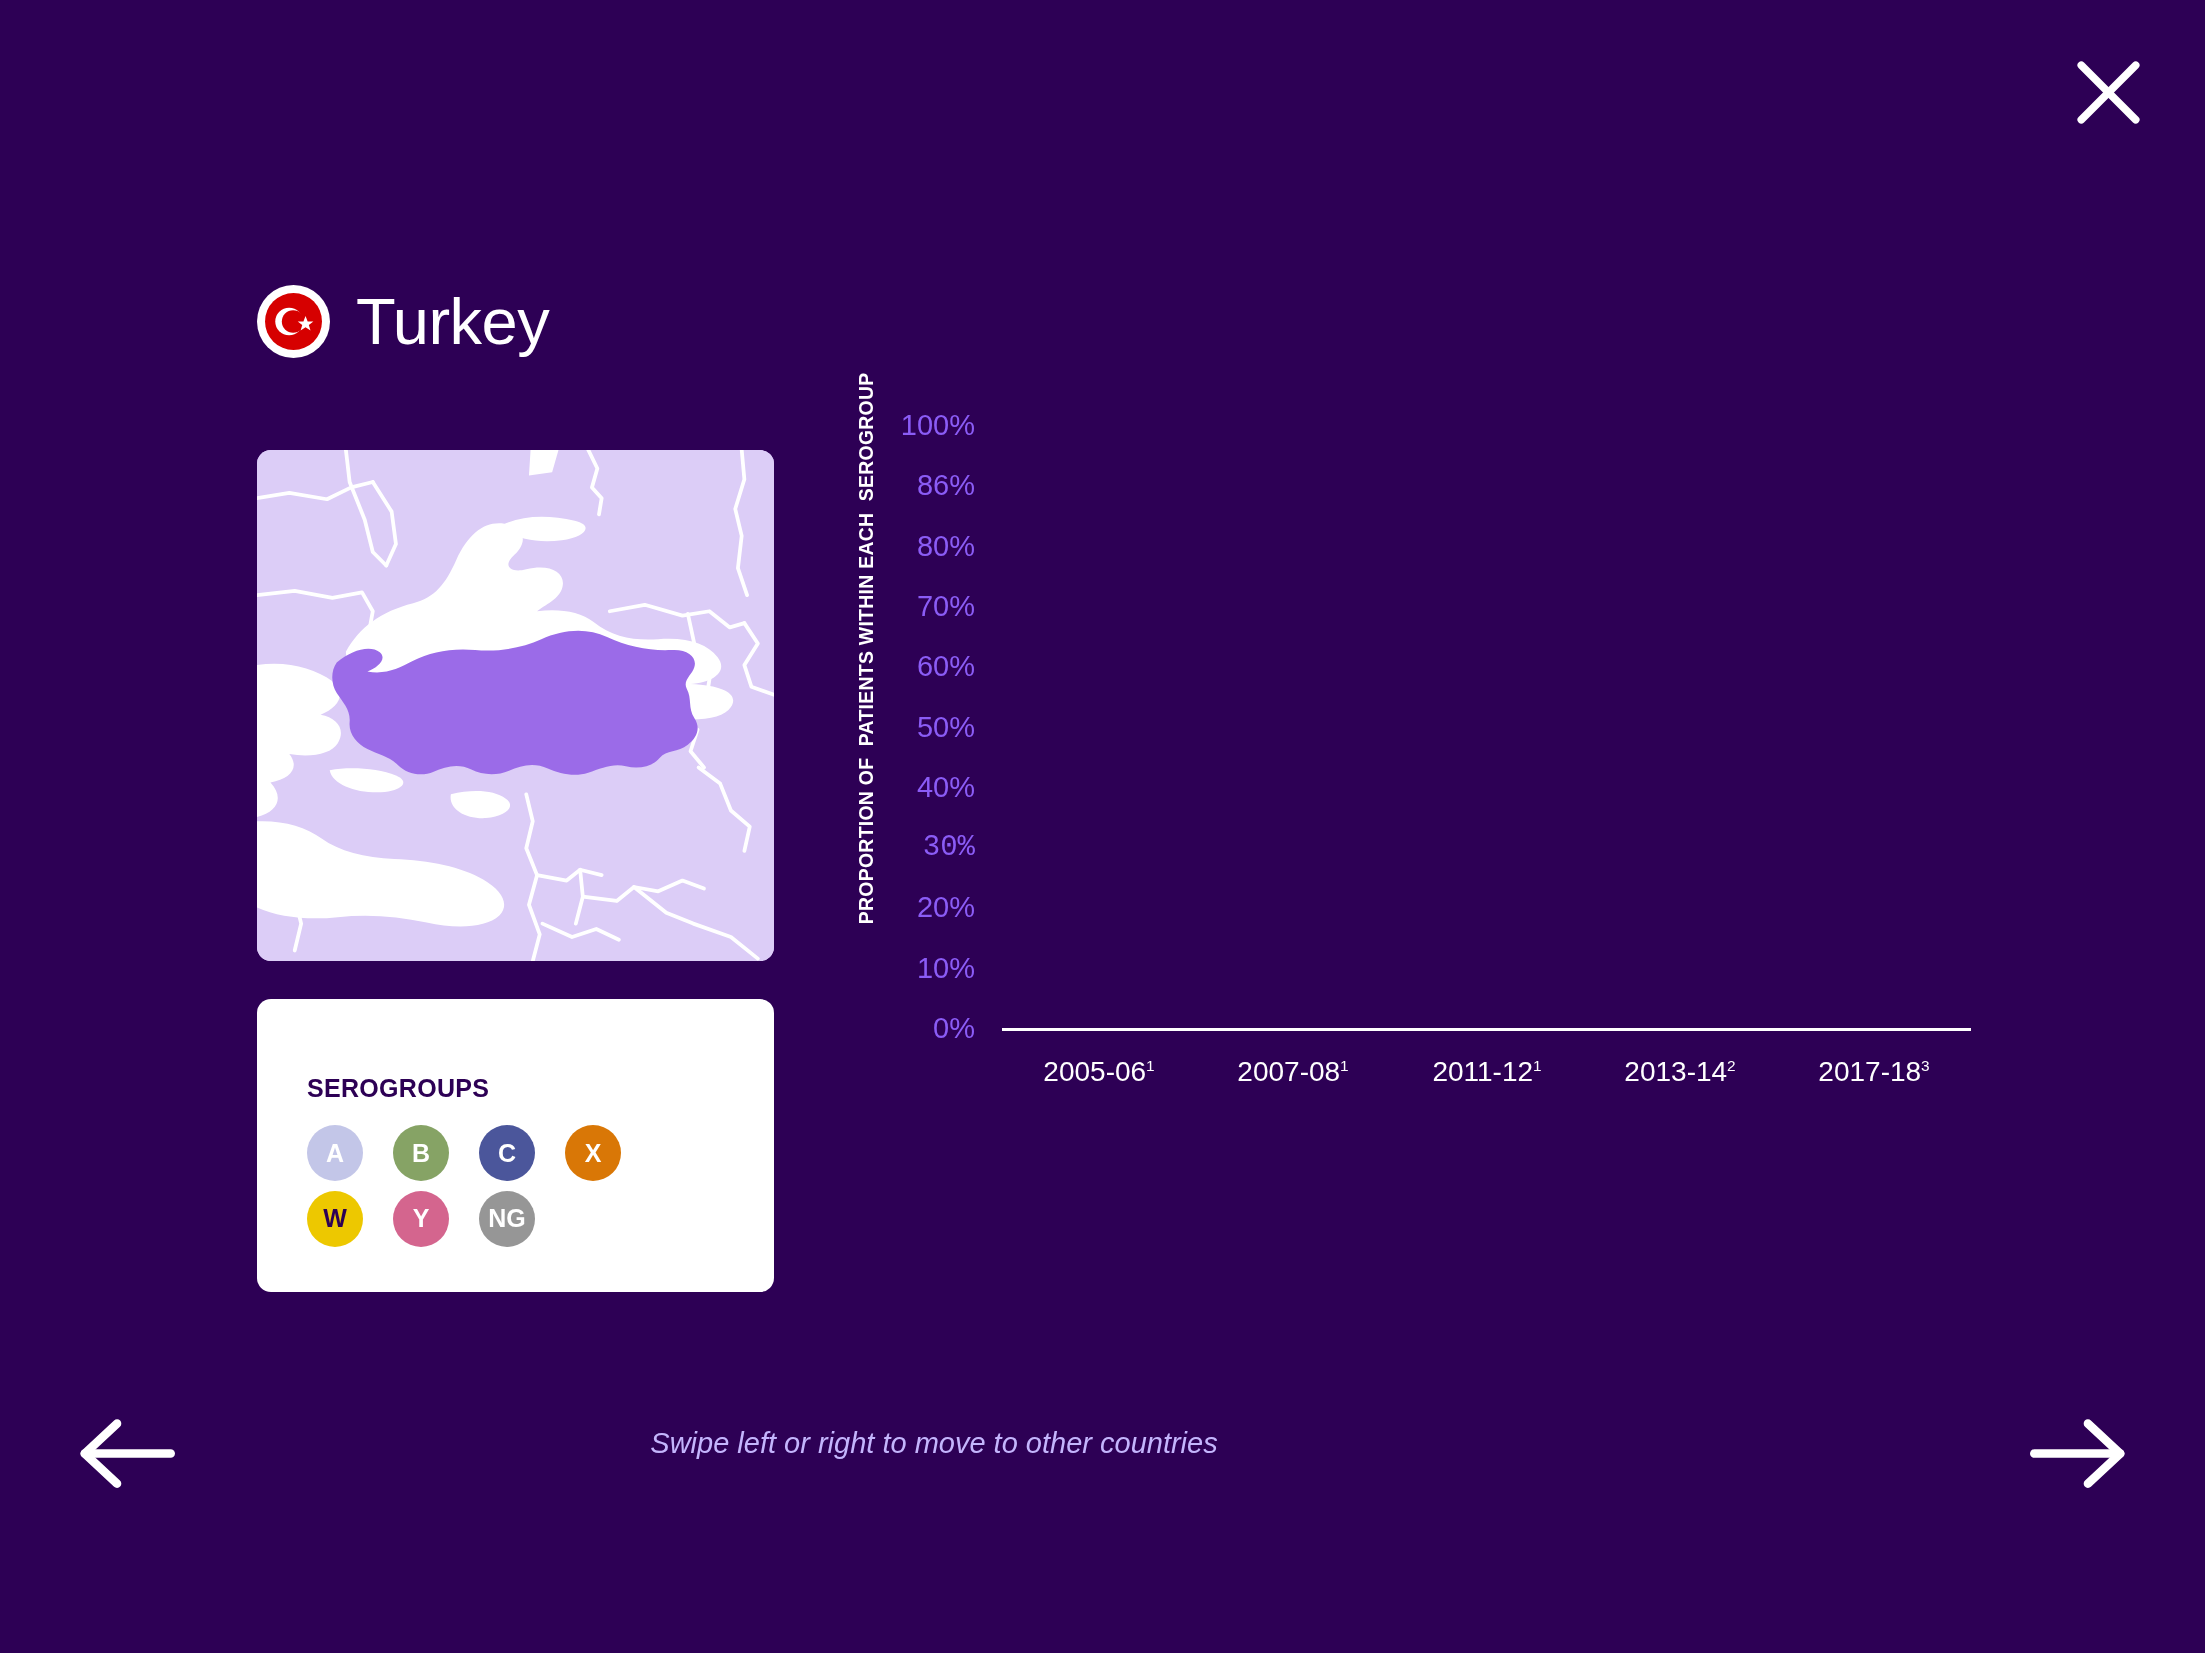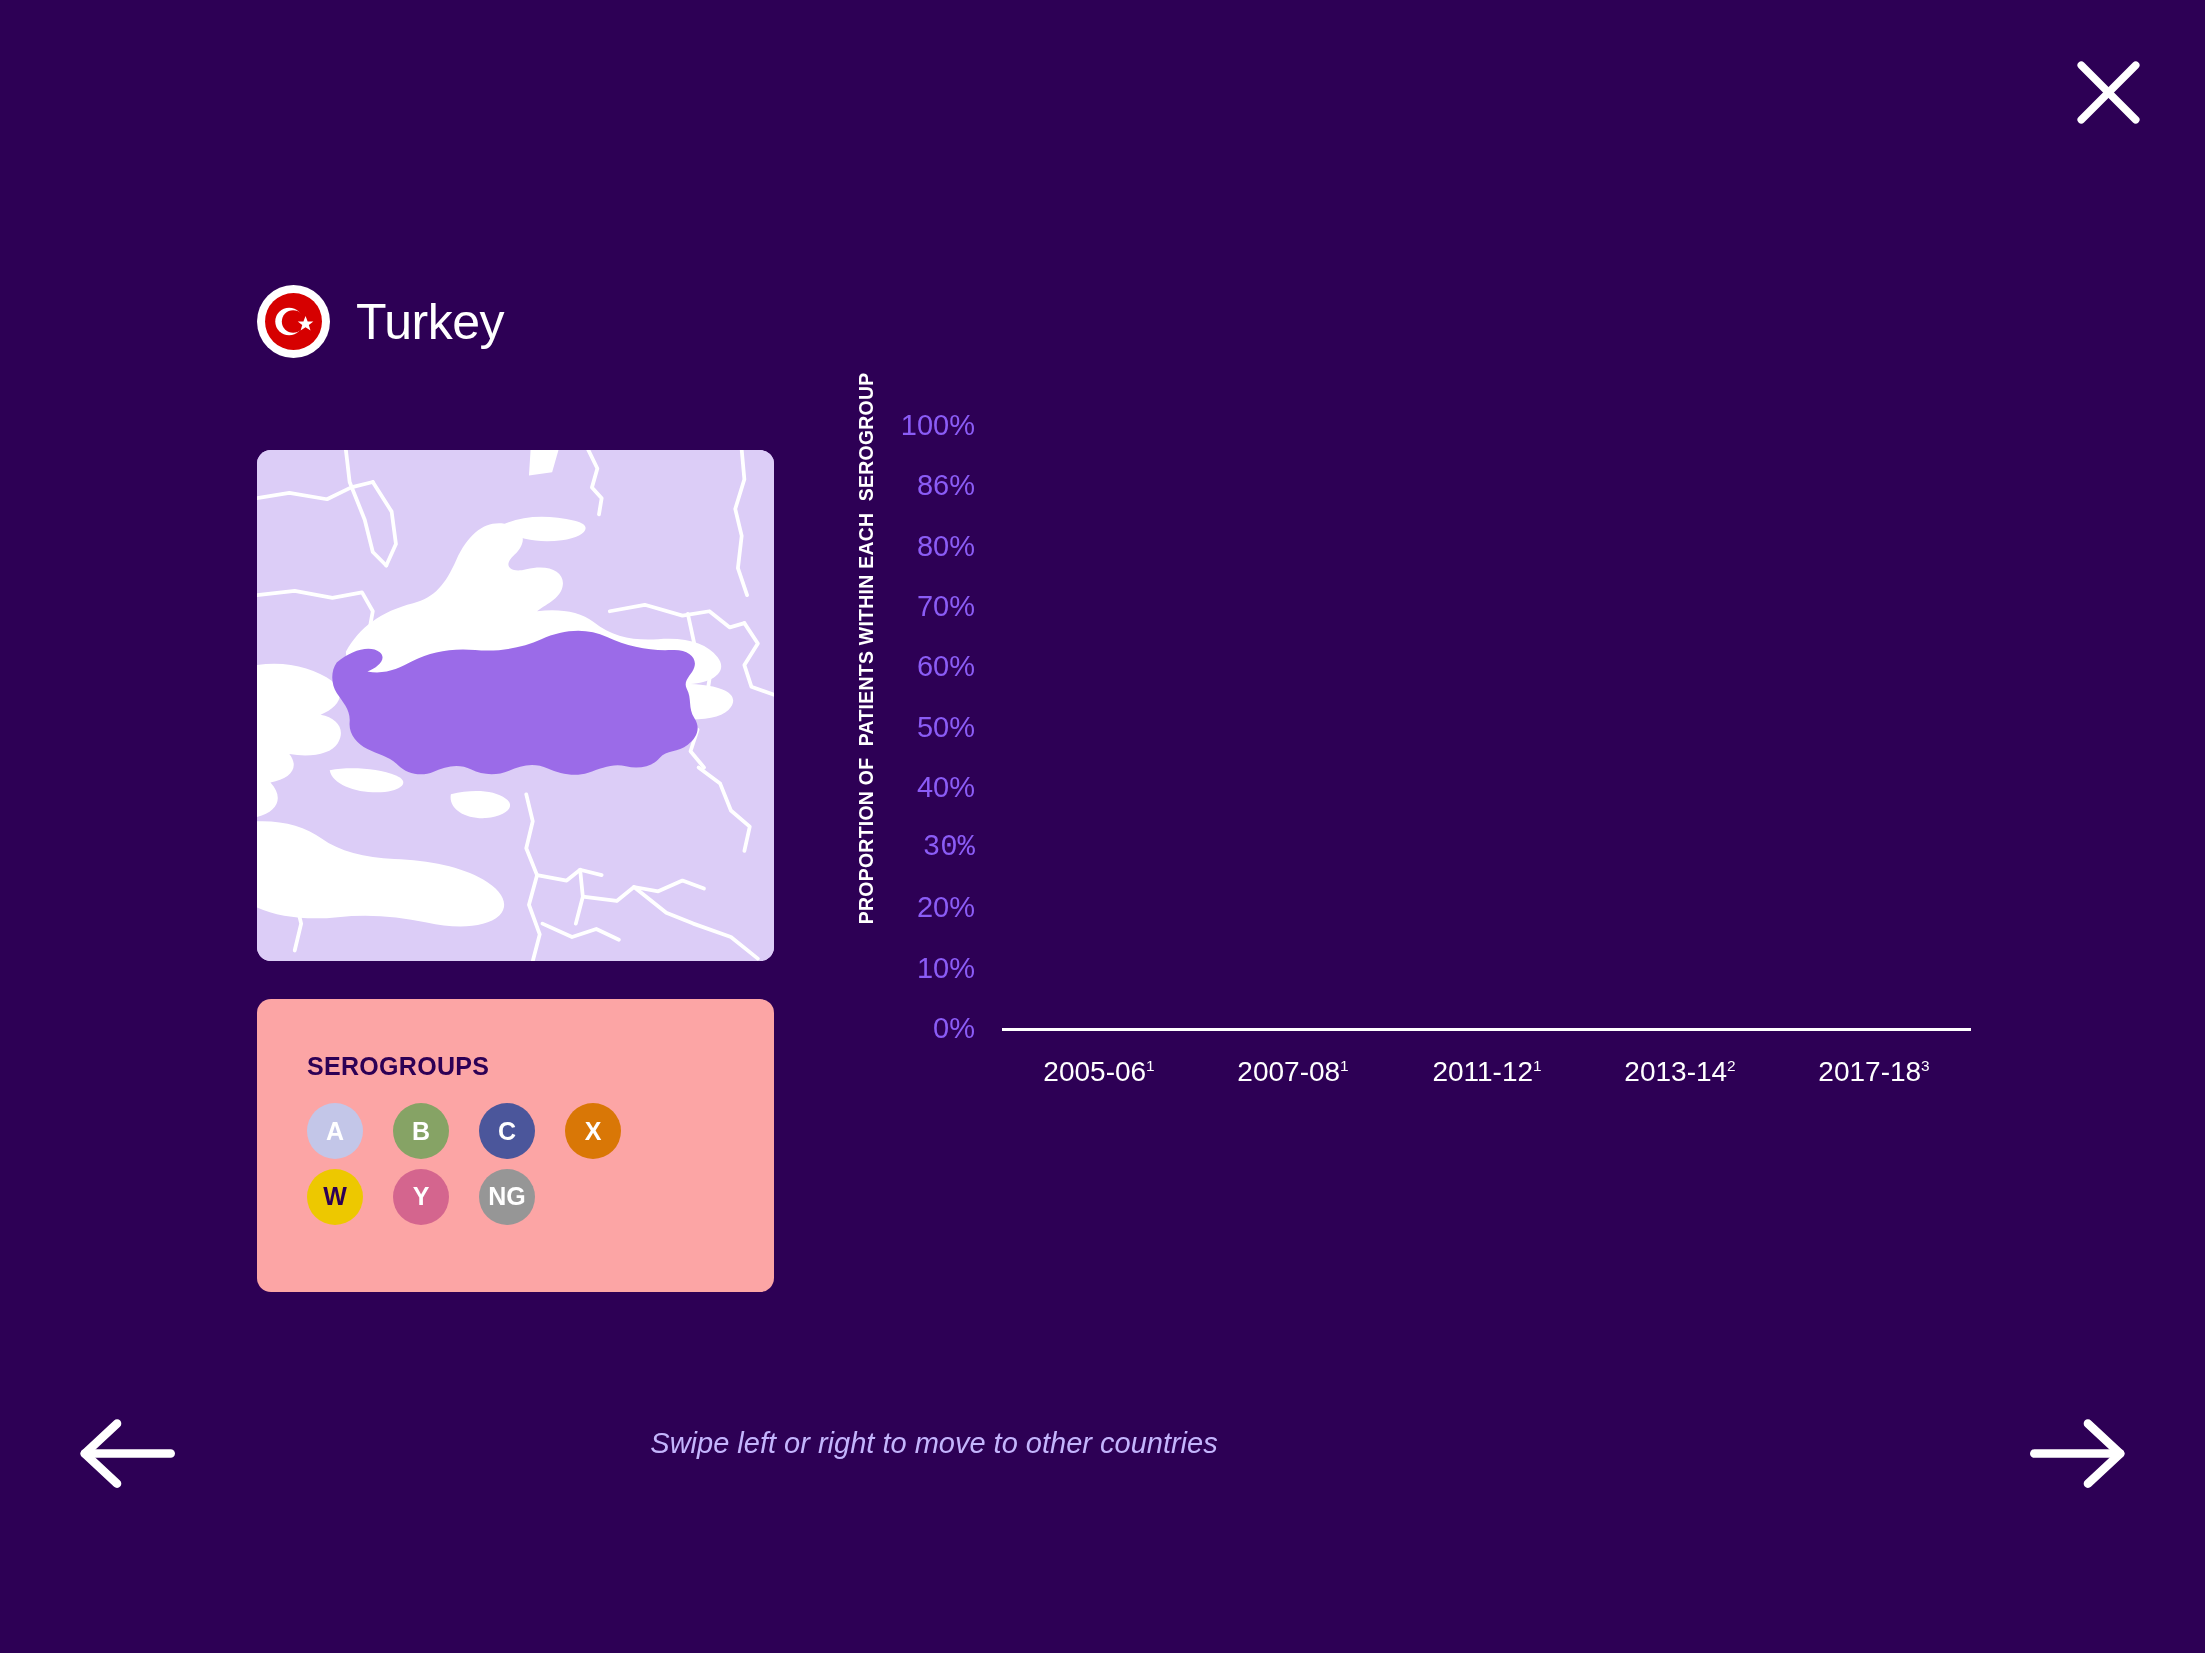--- a/index.html
+++ b/index.html
@@ -35,21 +35,21 @@
     align-items: center;
   }
   #flag-badge {
     width: 73px;
     height: 73px;
     flex: 0 0 auto;
   }
   #country-name {
     margin-left: 26px;
     color: #ffffff;
-    font-size: 50px;
+    font-size: 65px;
     font-weight: 400;
     letter-spacing: -0.5px;
     line-height: 1;
     white-space: nowrap;
   }
 
   
   #map-card {
     position: absolute;
     left: 257px;
@@ -63,23 +63,23 @@
   #map-card svg { display: block; width: 100%; height: 100%; }
 
   
   #serogroups-card {
     position: absolute;
     left: 257px;
     top: 999px;
     width: 517px;
     height: 293px;
     border-radius: 14px;
-    background: #fca5a5;
+    background: #ffffff;
     box-sizing: border-box;
-    padding: 55px 0 0 50px;
+    padding: 77px 0 0 50px;
   }
   #serogroups-title {
     color: #2d0055;
     font-size: 25px;
     font-weight: 700;
     letter-spacing: 0.3px;
     line-height: 1;
     margin: 0;
   }
   .serogroup-row {

